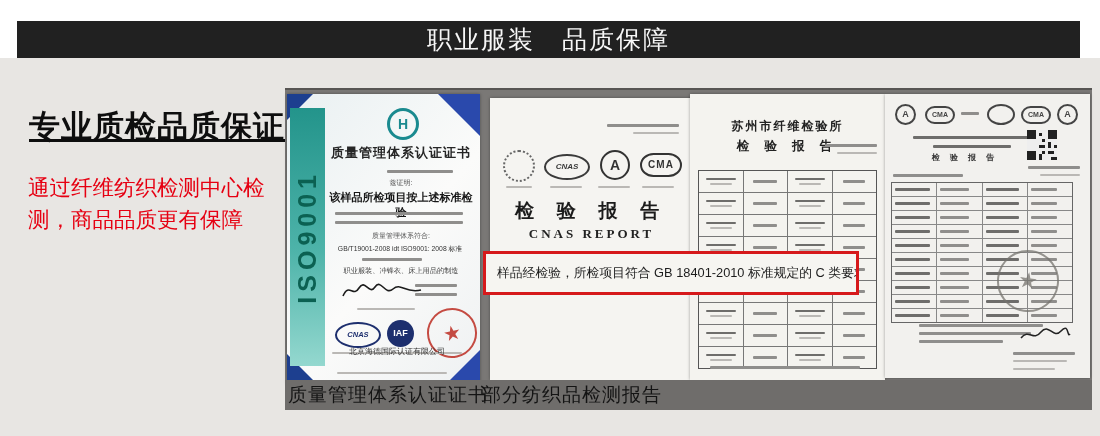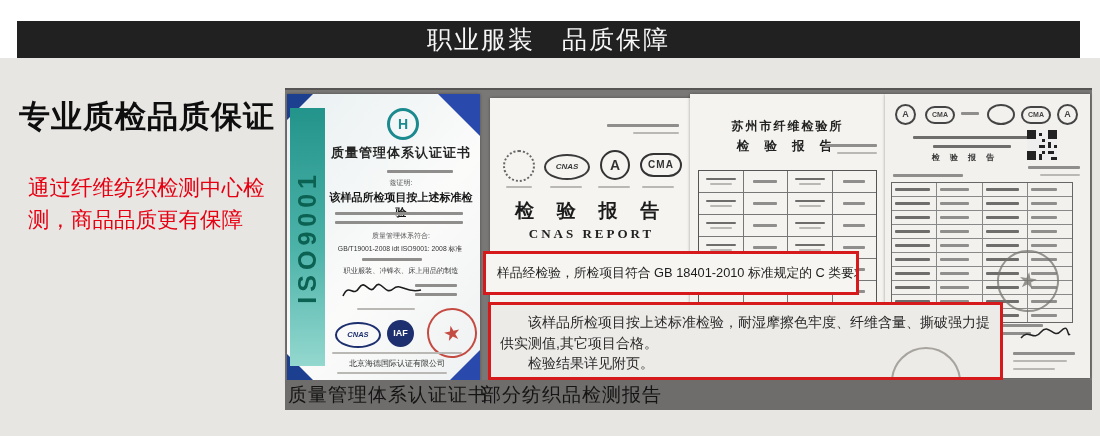--- a/index.html
+++ b/index.html
@@ -5,21 +5,21 @@
   html,body{margin:0;padding:0;}
   body{width:1100px;height:436px;background:#ffffff;font-family:"Liberation Sans",sans-serif;position:relative;overflow:hidden;}
   .stage{position:absolute;inset:0;}
   .abs{position:absolute;}
   
   .banner{left:17px;top:21px;width:1063px;height:37px;background:#212121;color:#f7f7f7;
           font-size:25px;line-height:37px;text-align:center;letter-spacing:2px;}
   
   .pagebg{left:0;top:58px;width:1100px;height:378px;background:#e8e6e3;}
   
-  .headline{left:13px;top:90px;font-size:31px;font-weight:bold;color:#0e0e0e;letter-spacing:1px;margin:6px;}
+  .headline{left:13px;top:90px;font-size:31px;font-weight:bold;color:#0e0e0e;letter-spacing:1px;margin:16px;text-decoration:underline;}
   .subtext{left:28px;top:172px;width:246px;font-size:21.5px;line-height:32px;color:#e60012;margin:0;}
   
   .collage{left:285px;top:88px;width:807px;height:320px;background:#7a7876;border-top:2px solid #575553;box-sizing:border-box;}
   .paper{position:absolute;background:#f5f4f1;box-shadow:0 0 3px rgba(0,0,0,.35);}
   
   .tl{display:block;height:2.5px;background:#8f8e8c;border-radius:1px;margin:0 auto;}
   .tl.d{background:#6e6d6b;}
   .tl.lt{background:#bab8b5;height:2px;}
   
   .c1{left:2px;top:4px;width:193px;height:290px;background:linear-gradient(130deg,#e9f0f2,#fbfbfa 55%,#eef1f2);}
@@ -113,21 +113,21 @@
       <svg class="abs" style="left:52px;top:186px;" width="86" height="22" viewBox="0 0 86 22">
         <path d="M4 16 C10 2 14 18 20 8 S30 16 36 7 S46 16 54 9 S66 14 82 10" fill="none" stroke="#1c1c1c" stroke-width="1.6"></path>
       </svg>
       <span class="tl" style="position:absolute;left:128px;top:190px;width:42px;"></span>
       <span class="tl" style="position:absolute;left:128px;top:199px;width:42px;"></span>
       <span class="tl lt" style="position:absolute;left:70px;top:214px;width:58px;"></span>
       <div class="ell" style="left:48px;top:228px;width:42px;height:22px;font-size:7.5px;line-height:22px;font-style:italic;font-weight:bold;">CNAS</div>
       <div class="iaf" style="left:100px;top:226px;width:27px;height:27px;font-size:9px;line-height:27px;font-weight:bold;">IAF</div>
       <div class="stampred" style="left:140px;top:214px;width:46px;height:46px;font-size:20px;line-height:46px;">★</div>
       <span class="tl lt" style="position:absolute;left:45px;top:258px;width:130px;"></span>
-      <div class="abs tiny" style="left:30px;top:264px;width:160px;font-size:8px;color:#333;">北京海德国际认证有限公司</div>
+      <div class="abs tiny" style="left:30px;top:252px;width:160px;font-size:8px;color:#333;">北京海德国际认证有限公司</div>
       <span class="tl lt" style="position:absolute;left:50px;top:278px;width:110px;"></span>
     </div>
 
     <div class="paper c2">
       <span class="tl" style="position:absolute;right:14px;top:26px;width:72px;"></span>
       <span class="tl lt" style="position:absolute;right:14px;top:34px;width:46px;"></span>
       <div class="ring" style="left:13px;top:52px;width:28px;height:28px;border-style:dotted;"></div>
       <div class="ell" style="left:54px;top:56px;width:42px;height:22px;font-size:8px;line-height:22px;font-style:italic;font-weight:bold;border-color:#3a3a3a;color:#3a3a3a;">CNAS</div>
       <div class="cal" style="left:110px;top:52px;width:26px;height:26px;font-size:14px;line-height:26px;">A</div>
       <div class="cma" style="left:150px;top:55px;width:38px;height:20px;font-size:10px;line-height:20px;letter-spacing:1px;">CMA</div>
@@ -483,20 +483,14 @@
 
     <div class="capbar">
       <span class="cap" style="left:3px;">质量管理体系认证证书</span>
       <span class="cap" style="left:197px;">部分纺织品检测报告</span>
     </div>
   </div>
 
   <div class="rbox rb1">
     <p>样品经检验，所检项目符合 GB 18401-2010 标准规定的 C 类要求。</p>
   </div>
-  <div class="rbox rb2">
-    <div class="ind">该样品所检项目按上述标准检验，耐湿摩擦色牢度、纤维含量、撕破强力提</div>
-    <div>供实测值,其它项目合格。</div>
-    <div class="ind">检验结果详见附页。</div>
-    <div class="arc"></div>
-  </div>
 
 </div>
 
 </body></html>

